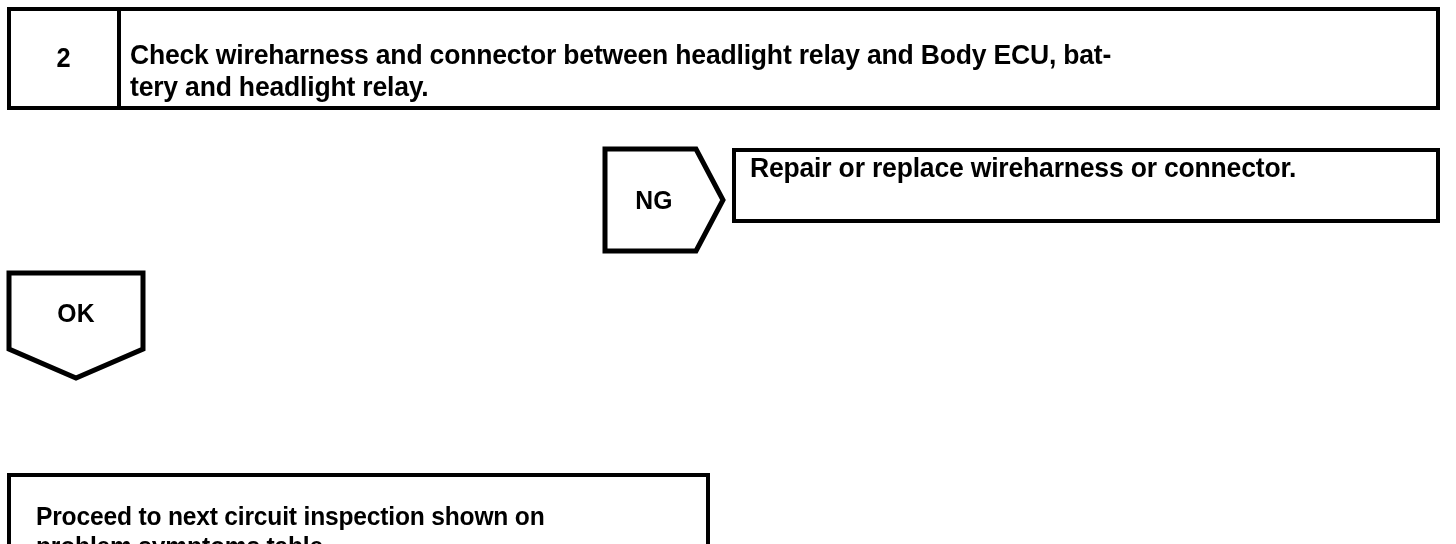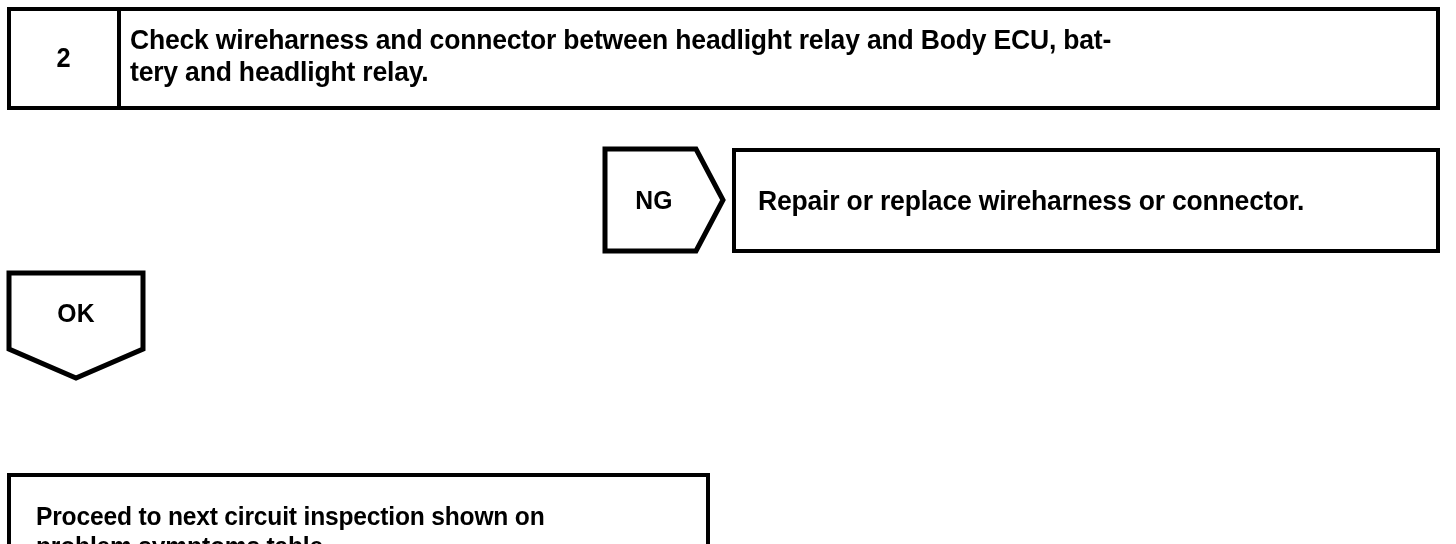--- a/index.html
+++ b/index.html
@@ -49,21 +49,21 @@
     font-size: 27px;
     font-weight: bold;
     line-height: 1;
     letter-spacing: 0px;
     transform: scaleX(0.94);
   }
   .step-text-cell {
     flex: 1 1 auto;
     display: flex;
     align-items: flex-start;
-    padding: 13px 8px 0 9px;
+    padding: 28px 8px 0 9px;
     box-sizing: border-box;
   }
   .step-text {
     font-size: 27.5px;
     font-weight: bold;
     line-height: 1.16;
     letter-spacing: -0.2px;
     transform: scaleX(0.965);
     transform-origin: left top;
     white-space: pre-line;
@@ -99,27 +99,26 @@
     letter-spacing: 0.3px;
     transform: scaleX(0.95);
   }
 
   
   .ng-result-box {
     position: absolute;
     left: 732px;
     top: 148px;
     width: 708px;
-    height: 105px;
+    height: 75px;
     border: 4px solid #000;
     box-sizing: border-box;
     background: #fff;
     display: flex;
-    align-items: center;
-    padding-left: 22px;
+    padding-left: 14px;
   }
   .ng-result-text {
     font-size: 27.5px;
     font-weight: bold;
     line-height: 1.16;
     letter-spacing: -0.2px;
     transform: scaleX(0.965);
     transform-origin: left center;
   }
 

